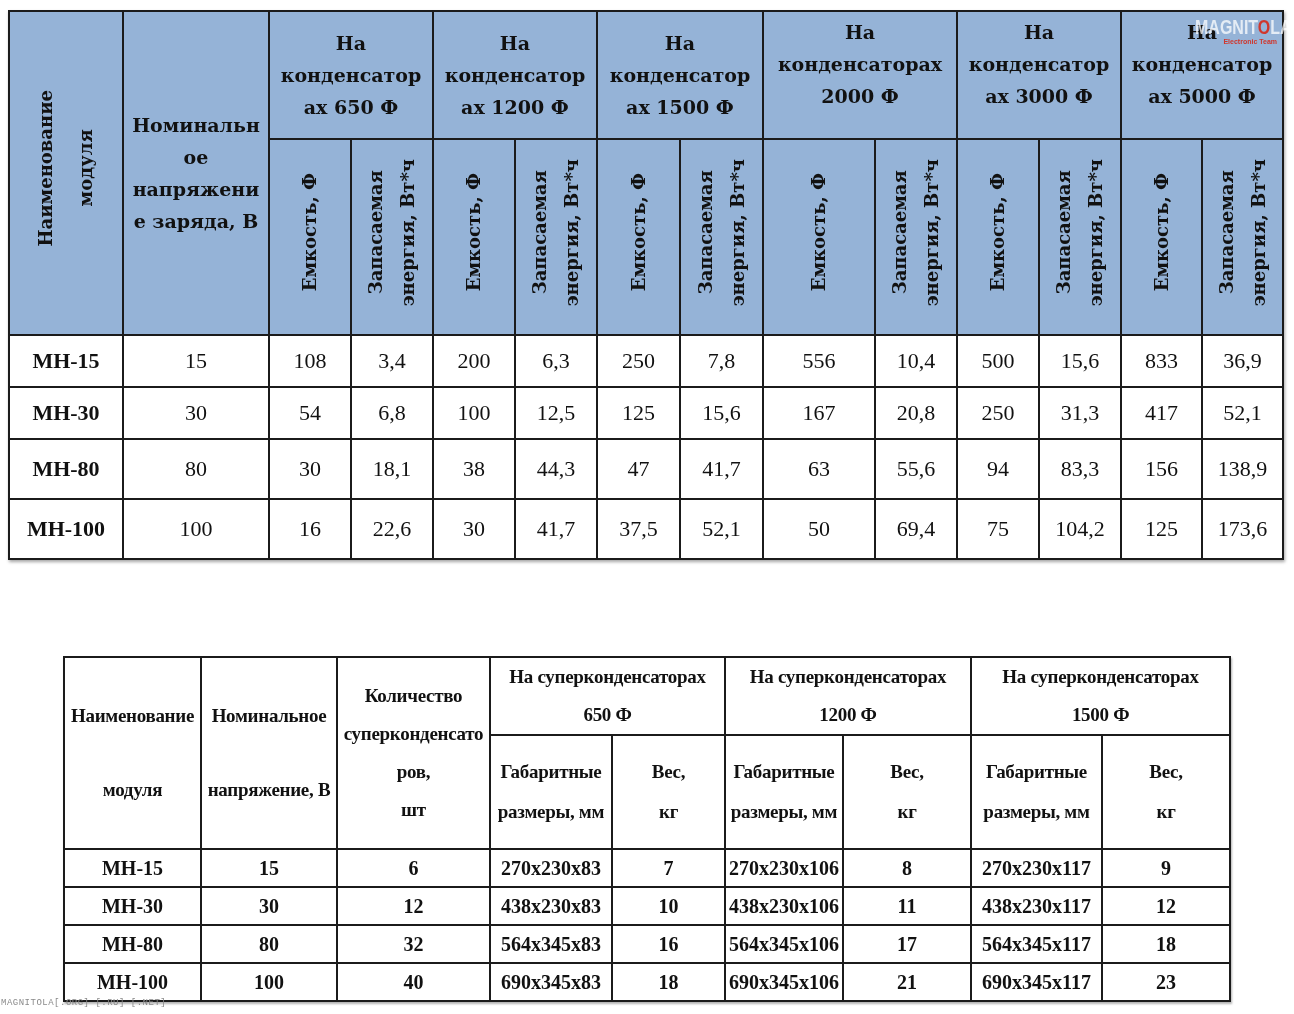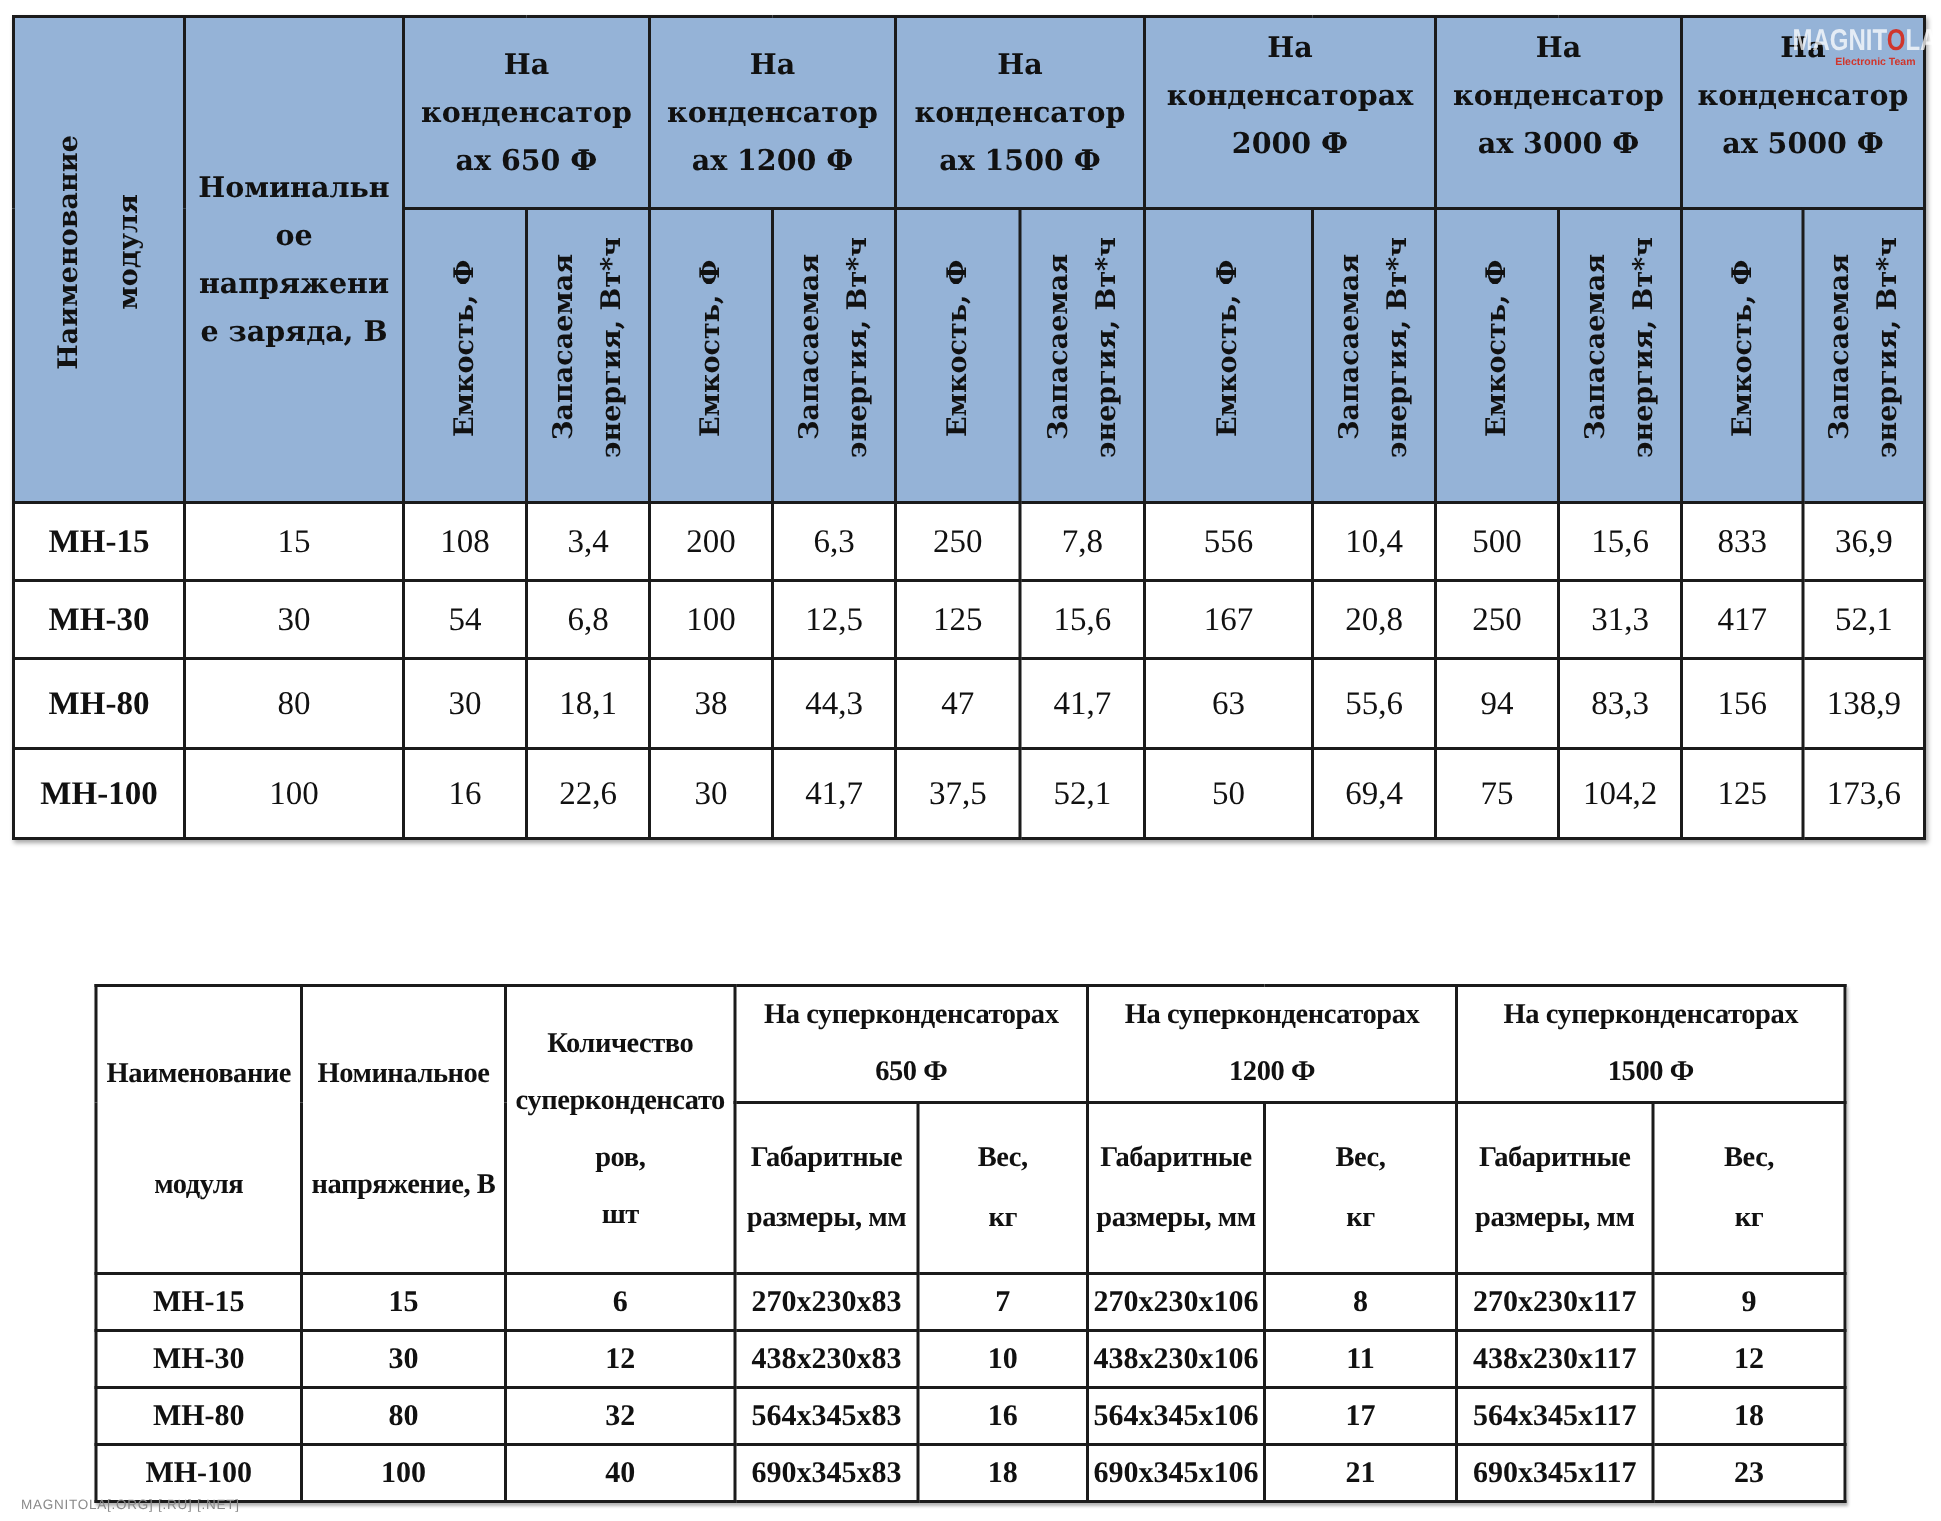--- a/index.html
+++ b/index.html
@@ -53,22 +53,22 @@
     border: 2px solid #1b1b1b; padding: 0; text-align: center; vertical-align: middle;
     font-weight: bold; background: #fff; margin-top: 32px;
   }
   #t2 thead th { font-size: 19px; line-height: 38px; letter-spacing: -0.3px; }
   #t2 .h-top { height: 72px; }
   #t2 .h-sub { height: 114px; }
   #t2 .stacked { white-space: pre-line; line-height: 40px; display:block; }
   #t2 tbody td { font-size: 20px; height: 36px; }
 
   .footer-watermark {
-    position: absolute; left: 14px; top: 998px;
-    font-family: Liberation Sans, sans-serif; font-size: 9px; color: #8a8a8a; letter-spacing: 0.5px;
+    position: absolute; left: 1px; top: 998px;
+    font-family: Liberation Mono, monospace; font-size: 9px; color: #8a8a8a; letter-spacing: 0.5px;
   }
 </style>
 </head>
 <body>
 
 <table id="t1">
   <colgroup>
     <col style="width:114px">
       <col style="width:146px">
     <col style="width:82px">

